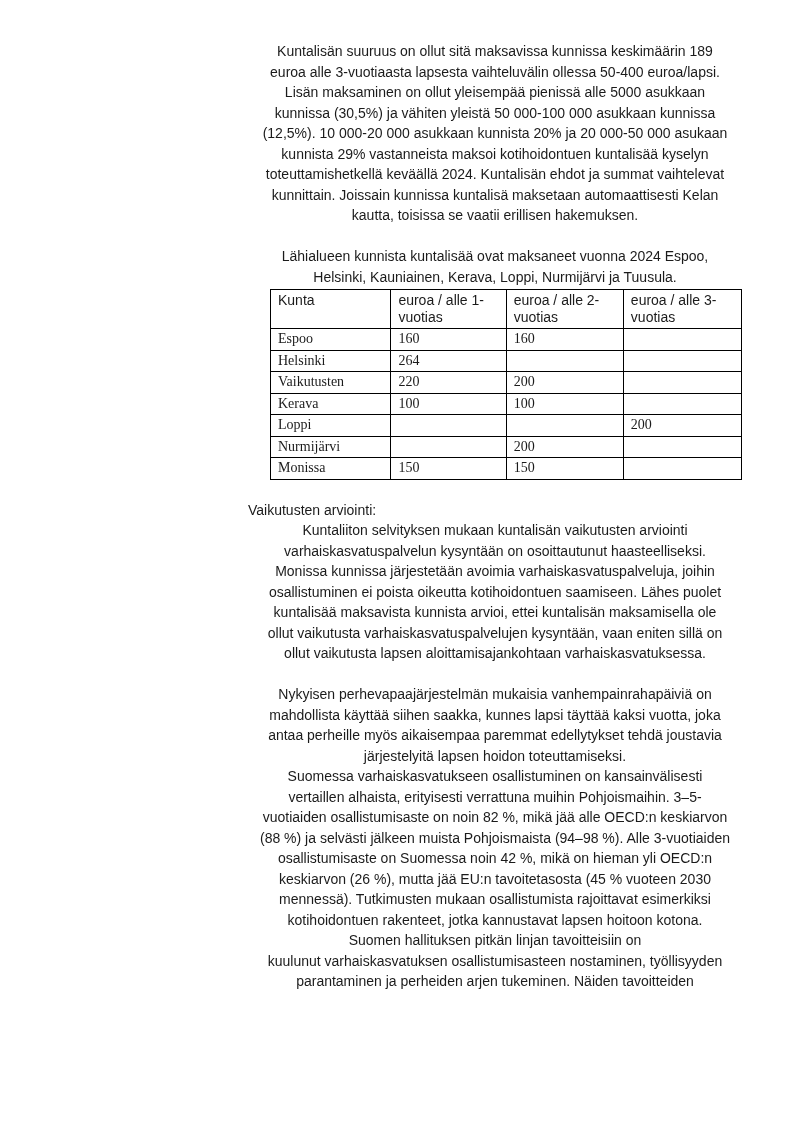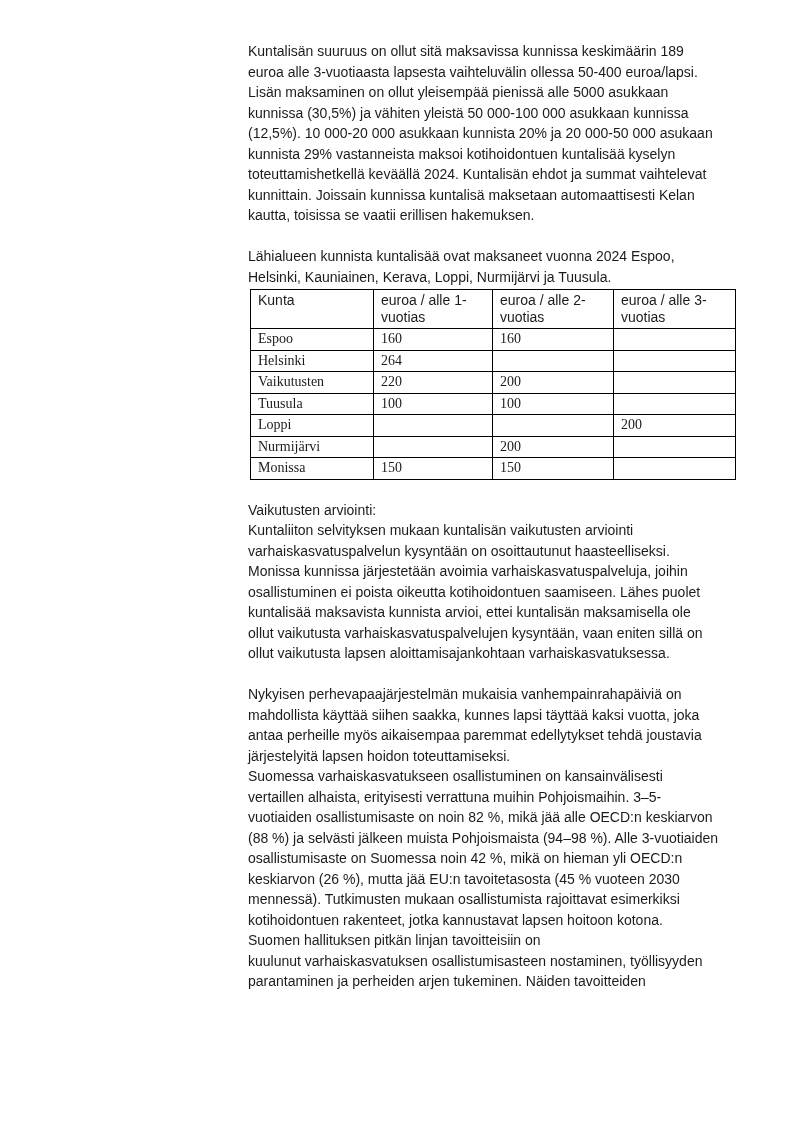--- a/index.html
+++ b/index.html
@@ -20,28 +20,29 @@
     position: absolute;
     left: 248px;
     top: 41px;
     width: 494px;
     font-size: 14px;
     line-height: 20.5px;
   }
   .para {
     margin: 0 0 20.5px 0;
     white-space: pre-line;
+    text-align: center;
   }
   .para.tight {
     margin-bottom: 2px;
   }
   .muni-table {
     border-collapse: collapse;
     table-layout: fixed;
-    margin: 1px 0 20px 2px;
+    margin: 1px 0 20px 22px;
     font-size: 14px;
     line-height: 16.5px;
   }
   .muni-table col.c1 { width: 123px; }
   .muni-table col.c2 { width: 119px; }
   .muni-table col.c3 { width: 121px; }
   .muni-table col.c4 { width: 122px; }
   .muni-table th, .muni-table td {
     border: 1.5px solid #000000;
     font-weight: normal;
@@ -108,21 +109,21 @@
           <td class="num"></td>
           <td class="num"></td>
         </tr>
         <tr>
           <td>Vaikutusten</td>
           <td class="num">220</td>
           <td class="num">200</td>
           <td class="num"></td>
         </tr>
         <tr>
-          <td>Tuusula</td>
+          <td>Kerava</td>
           <td class="num">100</td>
           <td class="num">100</td>
           <td class="num"></td>
         </tr>
         <tr>
           <td>Loppi</td>
           <td class="num"></td>
           <td class="num"></td>
           <td class="num">200</td>
         </tr>

